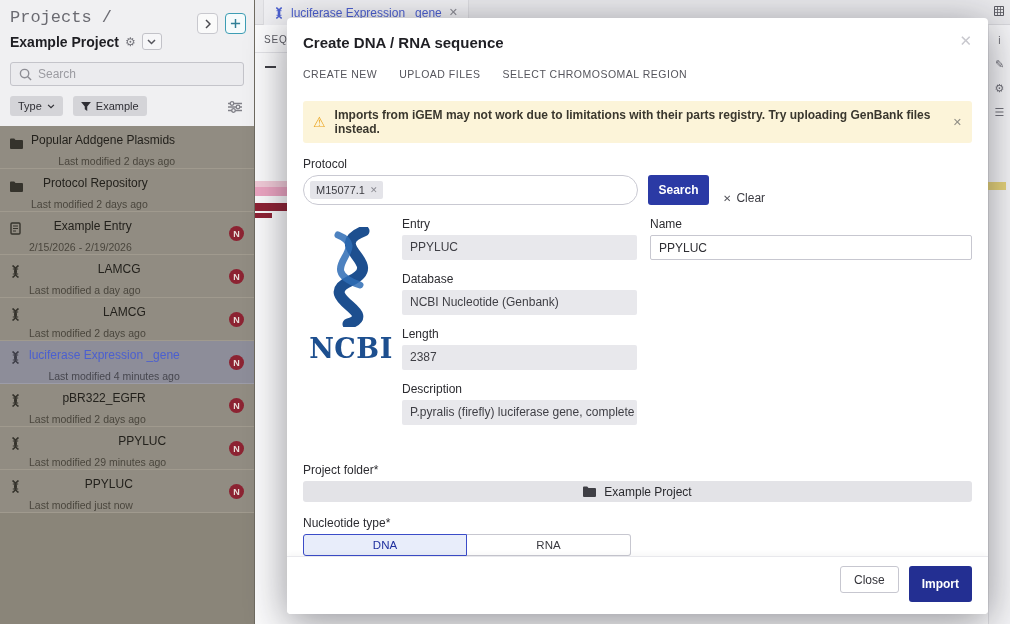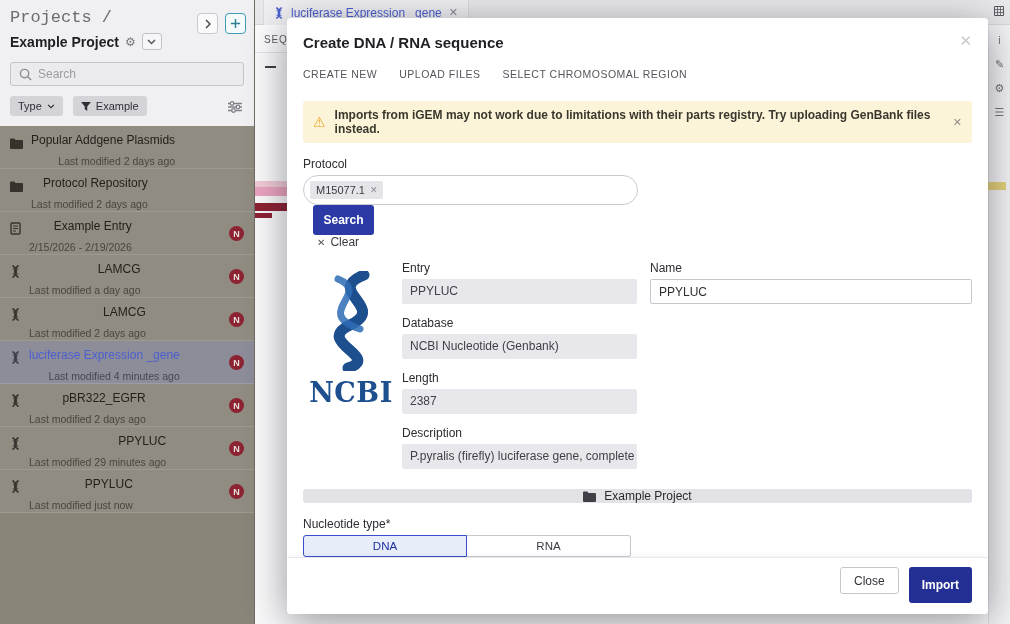--- a/index.html
+++ b/index.html
@@ -64,21 +64,21 @@
   .m-title { font-size:15px; font-weight:600; color:#1f1f24; }
   .m-close { position:absolute; right:16px; top:14px; font-size:15px; color:#c8c8ce; cursor:pointer; }
   .m-tabs { padding:0 16px; display:flex; gap:22px; margin-top:8px; }
   .m-tab { font-size:10.5px; font-weight:500; letter-spacing:0.5px; color:#55555c; text-transform:uppercase; padding-bottom:7px; border-bottom:2px solid transparent; cursor:pointer; white-space:nowrap; }
   .m-tab.active { color:#2f4ede; border-bottom-color:#2f4ede; }
   .banner { margin:12px 16px 0; background:#fcf4d9; border-radius:3px; padding:7px 10px; display:flex; align-items:center; gap:9px; }
   .warn-ico { color:#eaa21b; font-size:14px; flex:none; }
   .banner-text { font-size:12px; font-weight:600; color:#3a372e; flex:1; }
   .banner-close { color:#8f8d85; font-size:11px; cursor:pointer; flex:none; }
   .section-label { margin:14px 16px 4px; font-size:12px; color:#2c2c31; }
-  .seq-row { margin:0 16px; display:flex; align-items:flex-start;flex-direction:column; }
+  .seq-row { margin:0 16px; display:flex; align-items:flex-end; }
   .seq-input { width:335px; height:30px; border:1px solid #c9c9d2; border-radius:15px; background:#fff; display:flex; align-items:center; padding:0 6px; cursor:text; }
   .seq-chip { background:#e4e4e9; border-radius:2px; font-size:11px; color:#3b3b41; padding:3px 6px; display:inline-flex; align-items:center; gap:5px; }
   .chip-x { color:#8a8a92; font-size:9px; cursor:pointer; }
   .btn-search { margin-left:10px; width:61px; height:30px; background:#2b3aa5; color:#fff; font-size:12px; font-weight:600; border:none; border-radius:3px; cursor:pointer; font-family:inherit; }
   .clear-link { margin-left:14px; font-size:12px; color:#3b3b42; display:inline-flex; align-items:center; gap:5px; cursor:pointer; }
   .clear-x { font-size:10px; color:#55555c; }
 
   .form-area { position:relative; margin:12px 16px 0; height:228px; flex:none; }
   .ncbi { position:absolute; left:0; top:10px; width:96px; text-align:center; }
   .ncbi-text { font-family:"DejaVu Serif", serif; font-weight:700; font-size:27px; color:#1d4f8f; letter-spacing:0.5px; margin-top:2px; }
@@ -359,20 +359,21 @@
           <div class="fvalue">P.pyralis (firefly) luciferase gene, complete cds</div>
         </div>
       </div>
 
       <div class="col-right">
         <div class="flabel">Name</div>
         <input class="finput" value="PPYLUC" style="">
       </div>
     </div>
 
+    <div class="proj-label">Project folder*</div>
     <button class="proj-btn">
       <svg width="13" height="11" viewBox="0 0 13 11">
           <path d="M0 1.5A1 1 0 0 1 1 .5h3.2l1.3 1.6H12a1 1 0 0 1 1 1V10a1 1 0 0 1-1 1H1a1 1 0 0 1-1-1z" fill="currentColor"></path>
         </svg>
       <span>Example Project</span>
     </button>
 
     <div class="nuc-label">Nucleotide type*</div>
     <div class="toggle">
       <span class="tgl on">DNA</span>

